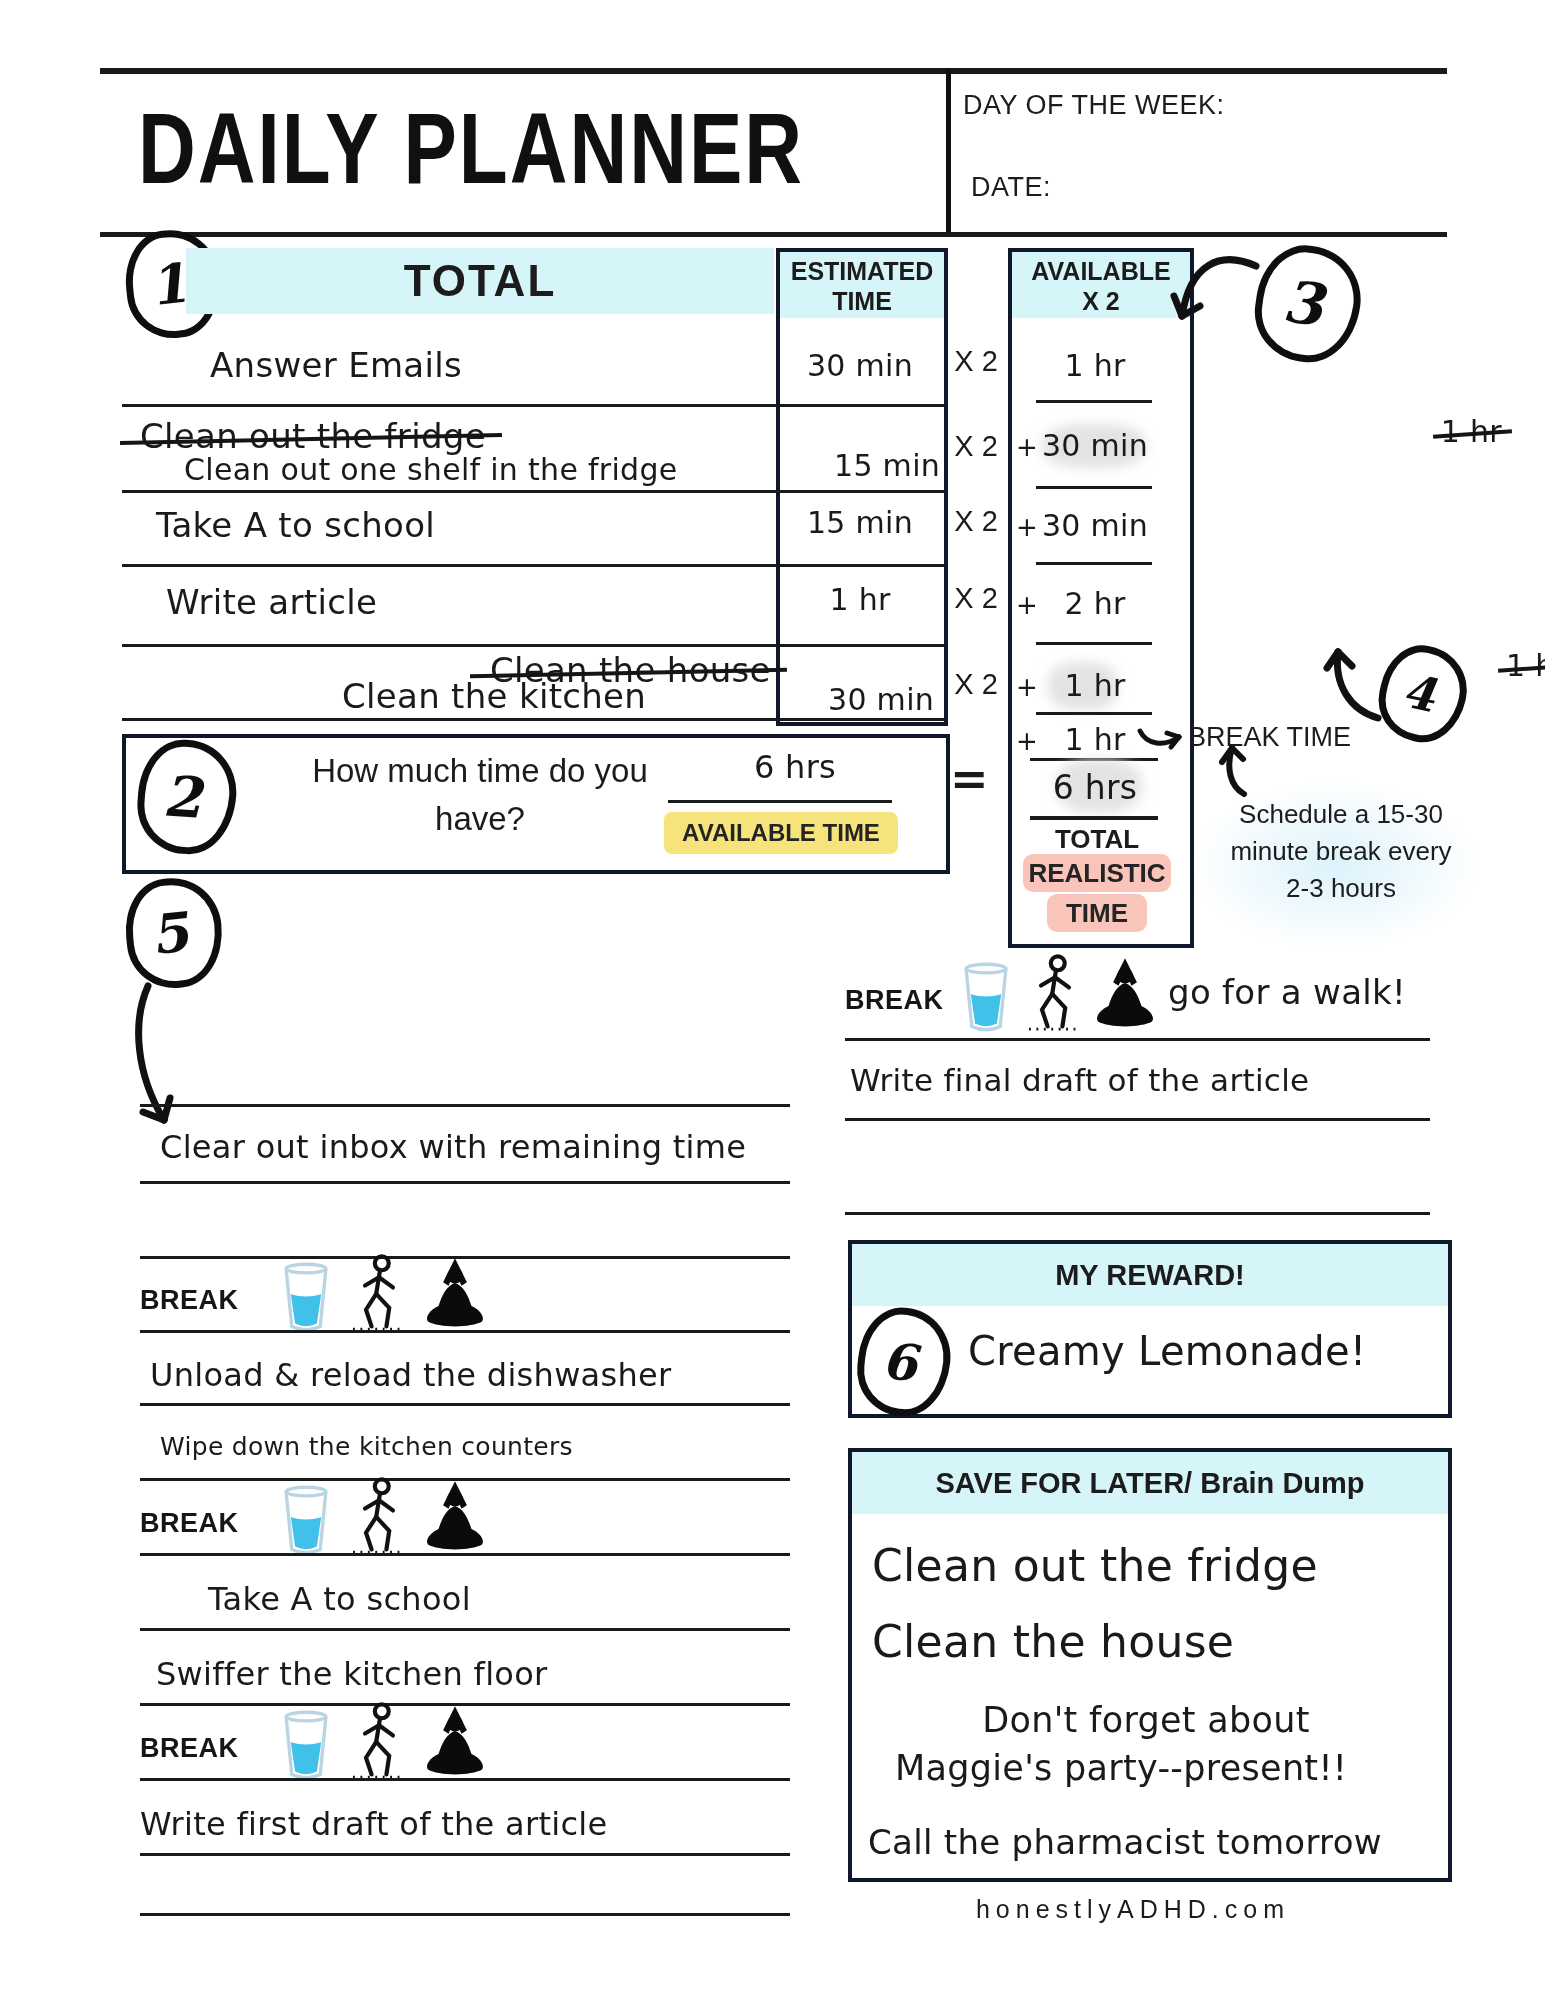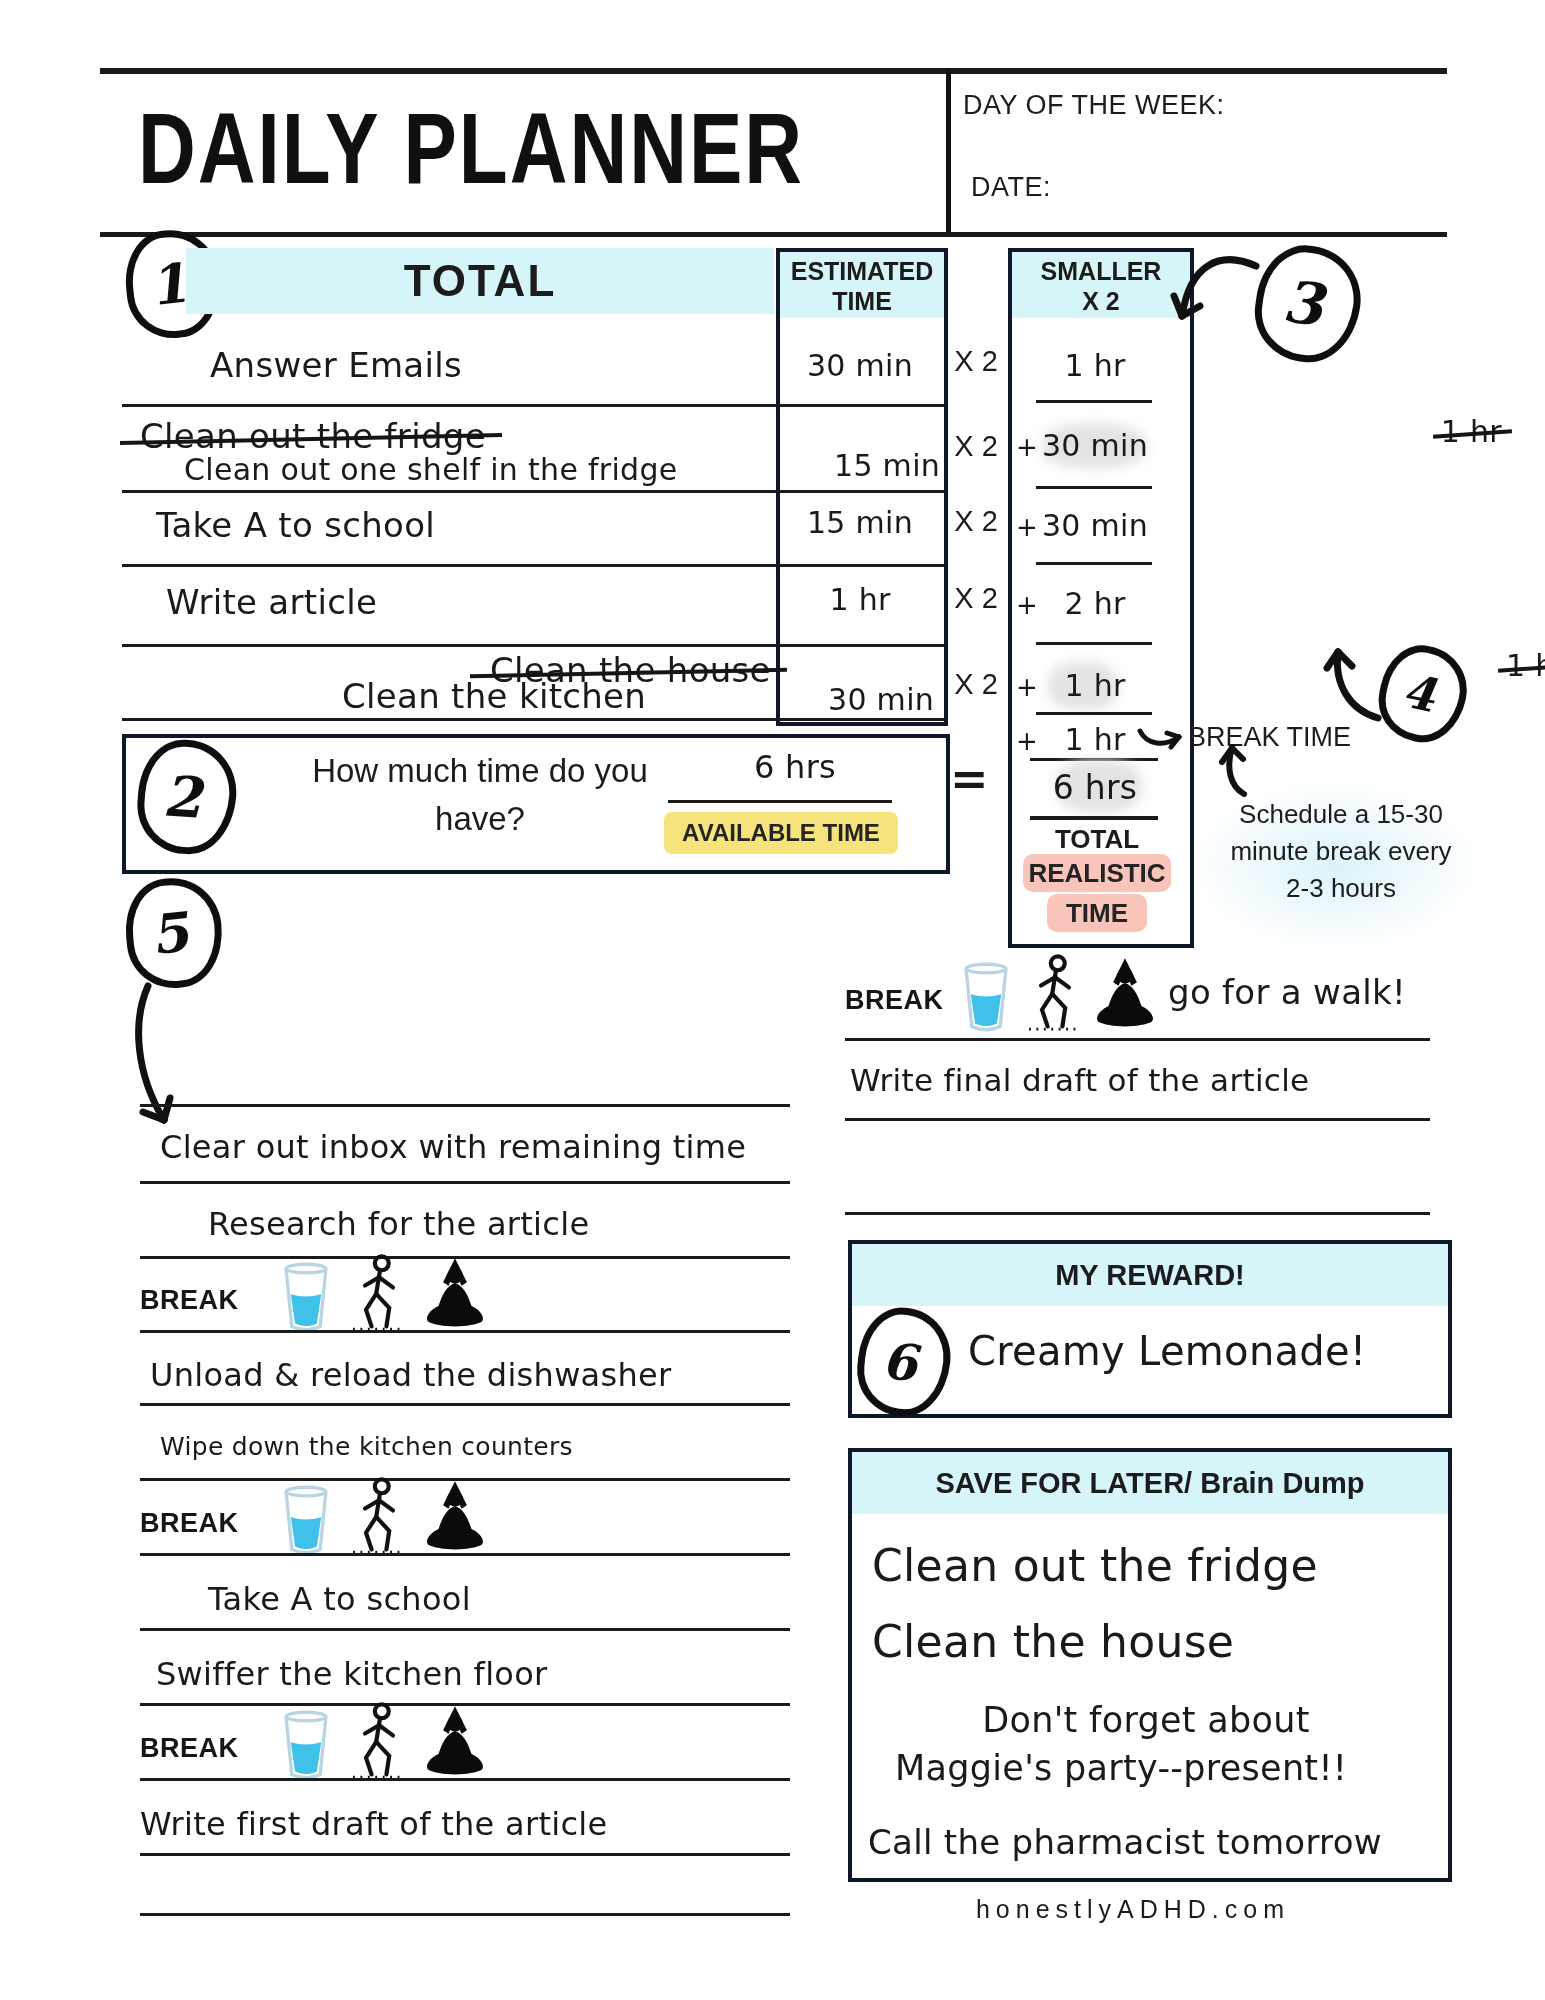--- a/index.html
+++ b/index.html
@@ -79,21 +79,21 @@
   <div class="box" style="left:776px;top:248px;width:164px;height:470px">
     <div class="cyanband lab c" style="width:100%;height:62px;padding-top:4px;font-size:25px;font-weight:bold;line-height:30px">
       <div>ESTIMATED</div>
       <div>TIME</div>
     </div>
   </div>
 
   
   <div class="box" style="left:1008px;top:248px;width:178px;height:692px">
     <div class="cyanband lab c" style="width:100%;height:62px;padding-top:4px;font-size:25px;font-weight:bold;line-height:30px">
-      <div>SMALLER</div>
+      <div>AVAILABLE</div>
       <div>X 2</div>
     </div>
   </div>
 
   
   <div class="hl" style="left:122px;top:404px;width:822px"></div>
   <div class="hl" style="left:122px;top:490px;width:822px"></div>
   <div class="hl" style="left:122px;top:564px;width:822px"></div>
   <div class="hl" style="left:122px;top:644px;width:822px"></div>
   <div class="hl" style="left:122px;top:718px;width:822px"></div>
@@ -218,21 +218,20 @@
     <path d="M36 138 L15 130"></path>
       <path d="M36 138 L42 116"></path>
   </svg>
 
   
   <div class="hl" style="left:140px;top:1104px;width:650px"></div>
 
   <div class="abs hand" style="left:160px;top:1128px;font-size:32px">Clear out inbox with remaining time</div>
   <div class="hl" style="left:140px;top:1181px;width:650px"></div>
 
-  <div class="abs hand" style="left:208px;top:1205px;font-size:32px">Research for the article</div>
   <div class="hl" style="left:140px;top:1256px;width:650px"></div>
 
   <div class="abs breaklab" style="left:140px;top:1285px">BREAK</div>
   <svg class="ic abs" style="left:278px;top:1260px" width="56" height="74">
       <use href="#icon-glass"></use>
     </svg>
   <svg class="ic abs" style="left:350px;top:1254px" width="58" height="78">
       <use href="#icon-walker"></use>
     </svg>
   <svg class="ic abs" style="left:422px;top:1258px" width="66" height="74">

